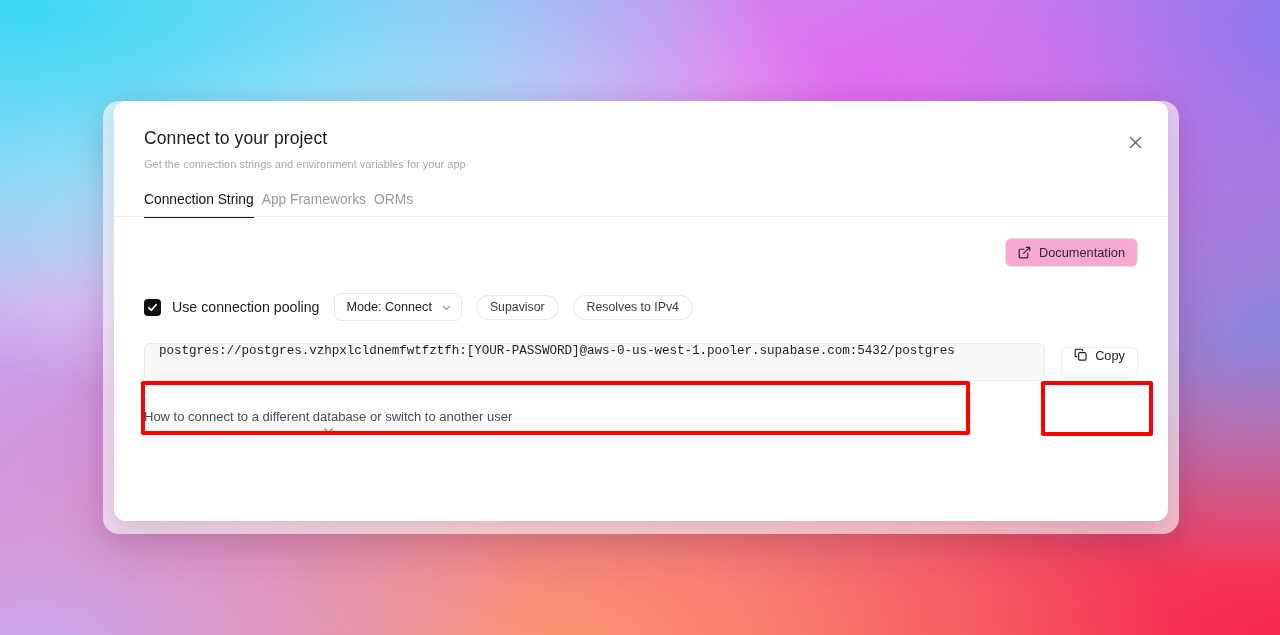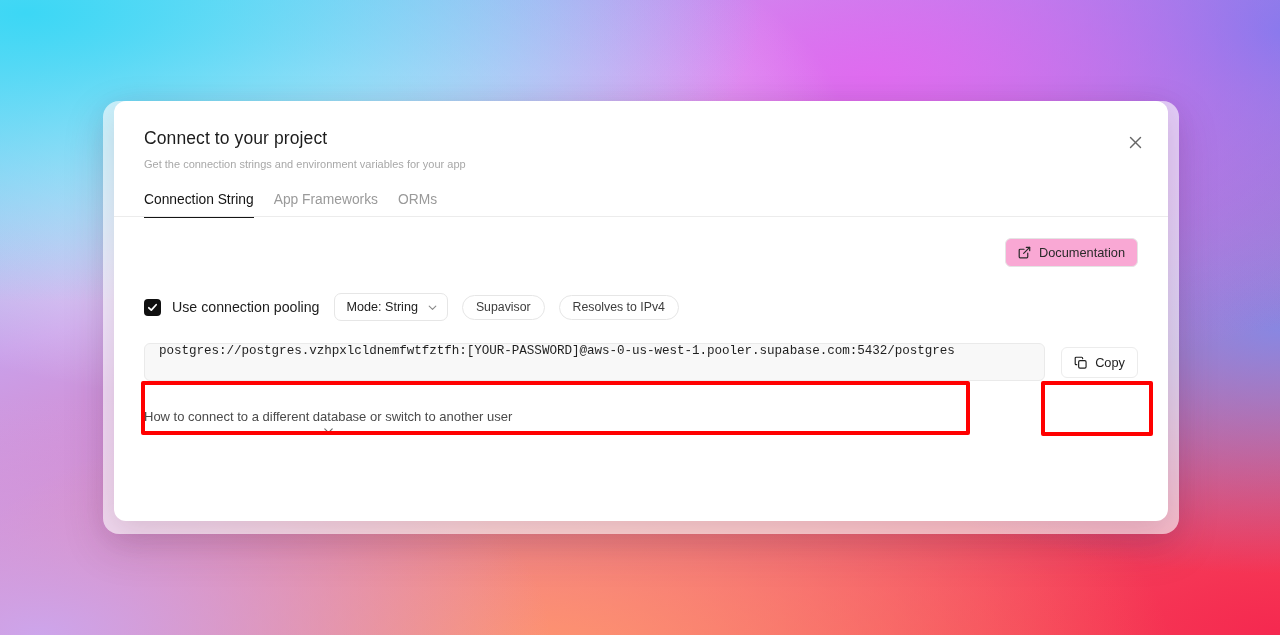--- a/index.html
+++ b/index.html
@@ -88,21 +88,21 @@
     background: transparent;
     border: none;
   }
   .close-btn svg { display: block; }
 
   
   .tabs-primary {
     margin-top: 22px;
     padding: 0 30px;
     display: flex;
-    gap: 20px;
+    gap: 8px;
     position: relative;
   }
   .tabs-primary::after {
     content: "";
     position: absolute;
     left: 0; right: 0; bottom: 0;
     height: 1px;
     background: #ececec;
   }
   .tab-p {
@@ -263,21 +263,20 @@
   .conn-input .value {
     font-family: "Liberation Mono", "DejaVu Sans Mono", monospace;
     font-size: 12.6px;
     color: #1f1f1f;
     white-space: nowrap;
     letter-spacing: -0.05px;
   }
 
   .copy-btn {
     display: inline-flex;
-    align-items: center;
     gap: 8px;
     height: 31px;
     padding: 0 12px;
     border: 1px solid #ececec;
     border-radius: 6px;
     background: #fff;
     font-size: 12.8px;
     color: #1f1f1f;
     cursor: pointer;
     font-family: inherit;
@@ -358,21 +357,21 @@
       <div class="checkbox">
         <span>
           <svg width="11" height="11" viewBox="0 0 12 12" fill="none" stroke="#ffffff" stroke-width="1.9" stroke-linecap="round" stroke-linejoin="round">
             <polyline points="2,6.3 4.7,8.9 10,3"></polyline>
           </svg>
         </span>
       </div>
       <div class="pool-label">Use connection pooling</div>
 
       <button class="mode-select">
-        <span>Mode: String</span>
+        <span>Mode: Connect</span>
         <span>
           <svg width="11" height="11" viewBox="0 0 12 12" fill="none" stroke="currentColor" stroke-width="1.2" stroke-linecap="round" stroke-linejoin="round">
             <polyline points="2.4,4.4 6,8 9.6,4.4"></polyline>
           </svg>
         </span>
       </button>
 
       <span class="pill">Supavisor</span>
       <span class="pill">Resolves to IPv4</span>
     </div>

